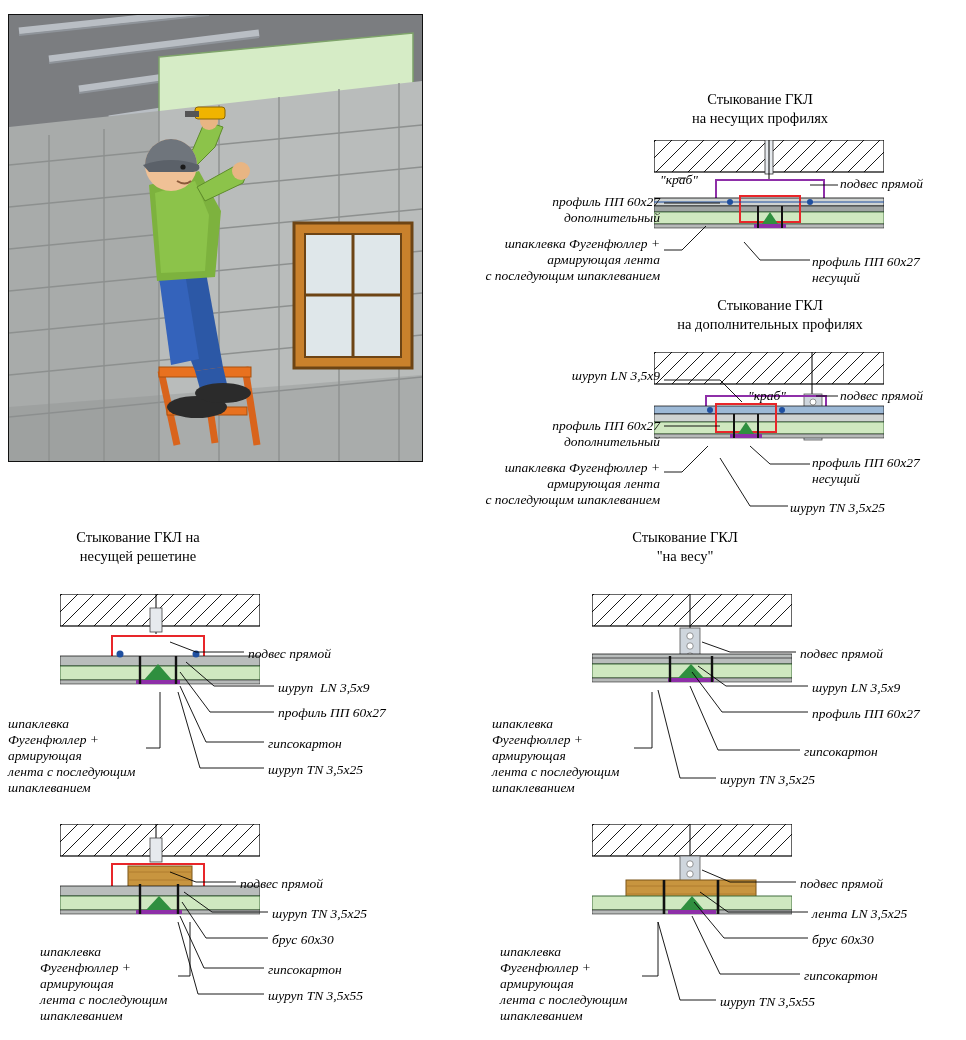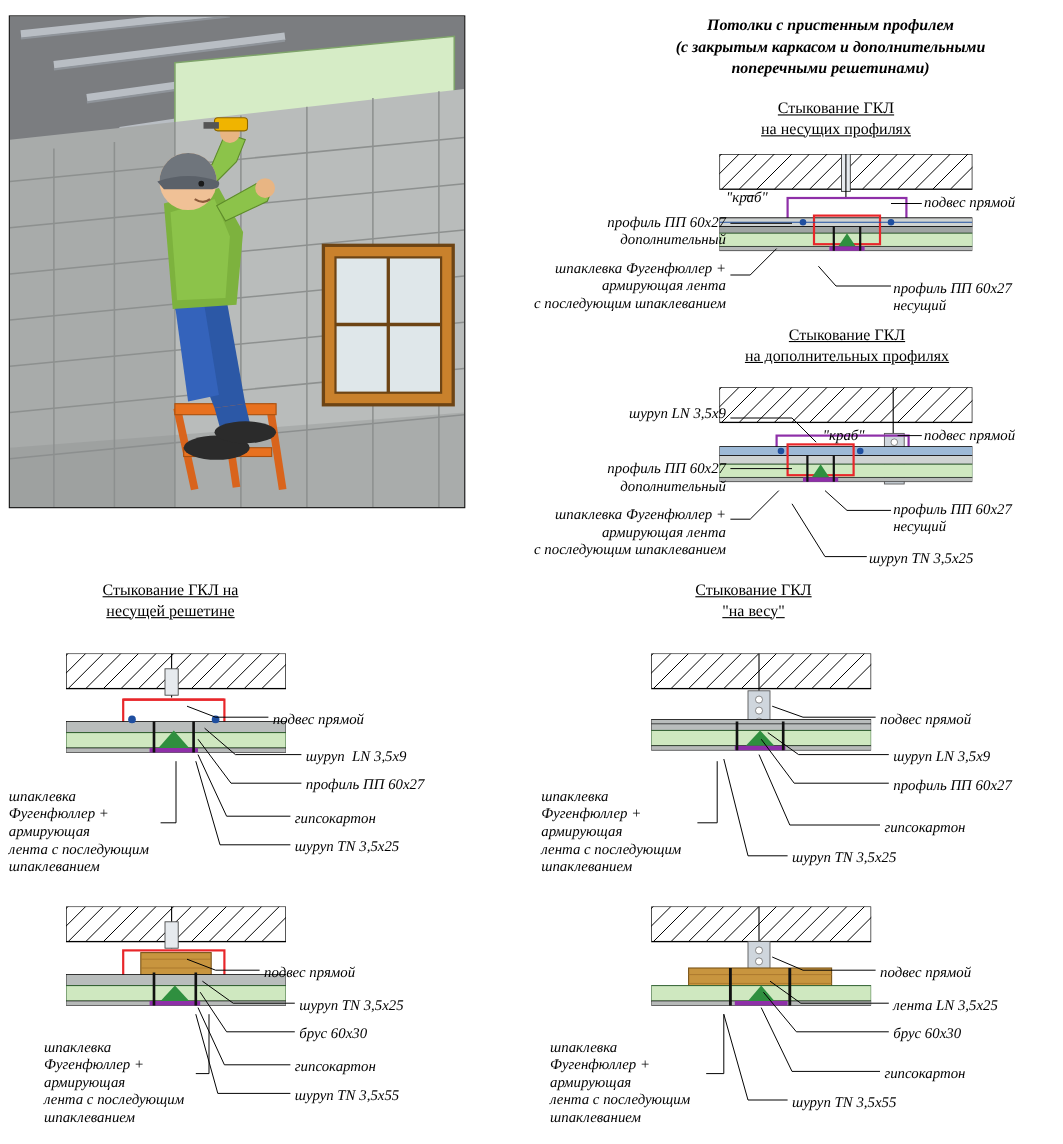--- a/index.html
+++ b/index.html
@@ -36,21 +36,20 @@
     white-space: pre;
   }
   .hdr {
     position: absolute;
     font-family: "Liberation Serif", serif;
     font-size: 14.5px;
     text-align: center;
     line-height: 1.28;
     color: #000;
     white-space: pre;
-    text-decoration: underline;
   }
   svg { display: block; }
   .illus {
     position: absolute;
     left: 8px; top: 14px;
     width: 415px; height: 448px;
     border: 1px solid #111;
     overflow: hidden;
     background: #cfcfcf;
   }
@@ -152,23 +151,20 @@
         <path d="M134 150 q28 -10 56 0 q2 6 -6 7 l-44 0 z" fill="#5b6169"></path>
         <circle cx="174" cy="152" r="2.6" fill="#1a1a1a"></circle>
         <path d="M168 166 q8 5 14 0" stroke="#8a5a3a" stroke-width="2" fill="none"></path>
 
         <rect x="186" y="92" width="30" height="12" rx="3" fill="#f0b400" stroke="#8a6600" stroke-width="1"></rect>
         <rect x="176" y="96" width="14" height="6" fill="#555"></rect>
       </g>
     </svg>
   </div>
 
-  <div class="ttl" style="left:560px; top:14px; width:390px;">Потолки с пристенным профилем
-(с закрытым каркасом и дополнительными
-поперечными решетинами)</div>
 
   <div class="hdr" style="left:620px; top:90px; width:280px;">Стыкование ГКЛ
 на несущих профилях</div>
 
   <svg style="position:absolute; left:654px; top:140px;" width="230" height="120">
 
     <rect x="0" y="0" width="230" height="32" fill="#fff" stroke="#000" stroke-width="1.2"></rect>
     <g stroke="#000" stroke-width="0.9">
       <line x1="-30" y1="32" x2="2" y2="0"></line>
         <line x1="-14" y1="32" x2="18" y2="0"></line>
@@ -301,21 +297,21 @@
       <line x1="244" y1="112" x2="262" y2="112"></line>
         <line x1="262" y1="112" x2="288" y2="86"></line>
       <line x1="418" y1="36" x2="396" y2="36"></line>
       <line x1="390" y1="104" x2="350" y2="104"></line>
         <line x1="350" y1="104" x2="330" y2="86"></line>
       <line x1="368" y1="146" x2="330" y2="146"></line>
         <line x1="330" y1="146" x2="300" y2="98"></line>
     </g>
   </svg>
 
-  <div class="hdr" style="left:40px; top:528px; width:230px;">Стыкование ГКЛ на
+  <div class="hdr" style="left:23px; top:528px; width:230px;">Стыкование ГКЛ на
 несущей решетине</div>
   <div class="hdr" style="left:570px; top:528px; width:230px;">Стыкование ГКЛ
 "на весу"</div>
 
   <svg style="position:absolute; left:60px; top:594px;" width="200" height="110">
     <rect x="0" y="0" width="200" height="32" fill="#fff" stroke="#000" stroke-width="1.2"></rect>
     <g stroke="#000" stroke-width="0.9">
       <line x1="-30" y1="32" x2="2" y2="0"></line>
         <line x1="-14" y1="32" x2="18" y2="0"></line>
       <line x1="2" y1="32" x2="34" y2="0"></line>

